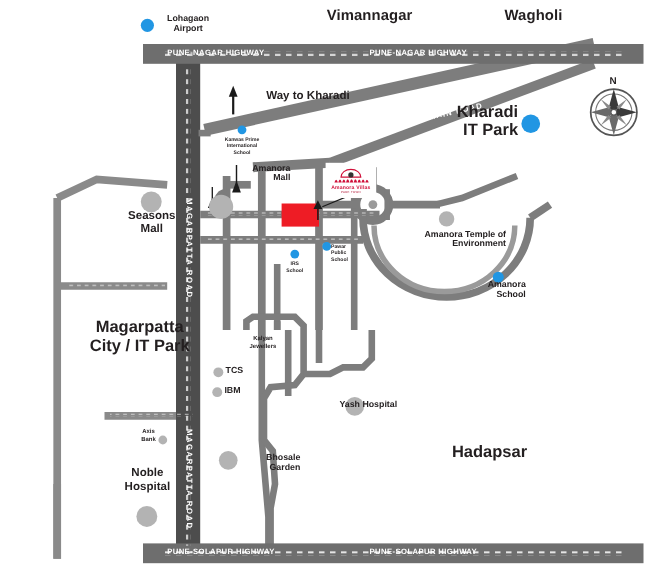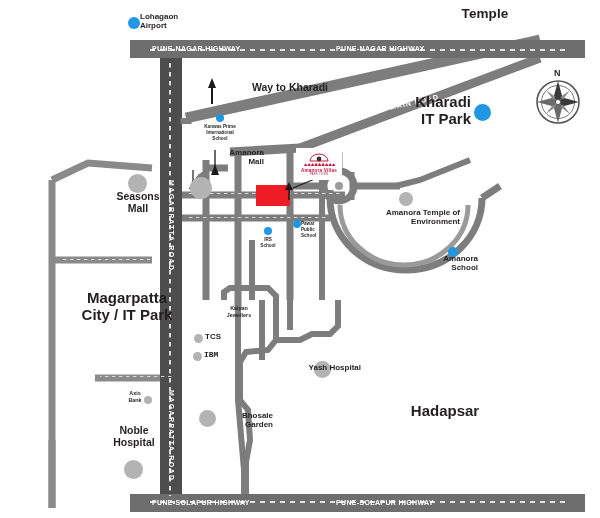--- a/index.html
+++ b/index.html
@@ -159,34 +159,35 @@
   <div class="hwy-txt" style="left:152px;top:45px;">PUNE-NAGAR HIGHWAY</div>
   <div class="hwy-txt" style="left:336px;top:45px;">PUNE-NAGAR HIGHWAY</div>
   <div class="hwy-txt" style="left:152px;top:499px;">PUNE-SOLAPUR HIGHWAY</div>
   <div class="hwy-txt" style="left:336px;top:499px;">PUNE-SOLAPUR HIGHWAY</div>
 
   <div class="road-txt" style="left:175px;top:180px;transform:rotate(90deg);">MAGARPATTA ROAD</div>
   <div class="road-txt" style="left:175px;top:390px;transform:rotate(90deg);">MAGARPATTA ROAD</div>
 
   <div class="road-txt" style="left:289px;top:126px;transform:rotate(-12.4deg);letter-spacing:1.1px;">AMANORA PARK TOWN MAIN ROAD</div>
 
-  <div class="lbl lbl-xl" style="left:440px;top:6px;width:90px;">Temple</div>
+  <div class="lbl lbl-xl" style="left:281px;top:6px;width:110px;">Vimannagar</div>
+  <div class="lbl lbl-xl" style="left:440px;top:6px;width:90px;">Wagholi</div>
   <div class="lbl lbl-lg" style="left:395px;top:402px;width:100px;">Hadapsar</div>
   <div class="lbl lbl-lg" style="left:62px;top:289px;width:130px;">Magarpatta
 City / IT Park</div>
 
   <div class="dot dot-blue" style="left:128px;top:17px;width:12px;height:12px;"></div>
-  <div class="lbl lbl-sm" style="left:140px;top:12px;width:62px;text-align:left;">Lohagaon
+  <div class="lbl lbl-sm" style="left:140px;top:12px;width:62px;text-align:center;">Lohagaon
 Airport</div>
 
   <div class="dot dot-blue" style="left:474px;top:104px;width:17px;height:17px;"></div>
   <div class="lbl lbl-lg" style="left:405px;top:93px;width:66px;text-align:right;">Kharadi
 IT Park</div>
 
-  <div class="lbl lbl-md" style="left:232px;top:81px;width:96px;text-align:right;">Way to Kharadi</div>
+  <div class="lbl lbl-md" style="left:232px;top:81px;width:96px;text-align:center;">Way to Kharadi</div>
 
   <div class="dot dot-blue" style="left:216px;top:114px;width:8px;height:8px;"></div>
   <div class="lbl lbl-tiny" style="left:196px;top:124px;width:48px;">Kanwas Prime
 International
 School</div>
 
   <div class="dot dot-grey" style="left:190px;top:177px;width:22px;height:22px;"></div>
   <div class="lbl lbl-sm" style="left:208px;top:148px;width:56px;">Amanora
 Mall</div>
 
@@ -211,21 +212,21 @@
   <div class="lbl lbl-sm" style="left:424px;top:254px;width:54px;">Amanora
 School</div>
 
   <div class="lbl lbl-xs" style="left:218px;top:305px;width:42px;">Kalyan
 Jewellers</div>
 
   <div class="dot dot-grey" style="left:194px;top:334px;width:9px;height:9px;"></div>
   <div class="lbl lbl-sm" style="left:205px;top:332px;width:26px;text-align:left;">TCS</div>
 
   <div class="dot dot-grey" style="left:193px;top:352px;width:9px;height:9px;"></div>
-  <div class="lbl lbl-sm" style="left:204px;top:350px;width:26px;text-align:left;font-family:Liberation Mono, monospace;">IBM</div>
+  <div class="lbl lbl-sm" style="left:204px;top:350px;width:26px;text-align:left;">IBM</div>
 
   <div class="dot dot-grey" style="left:314px;top:361px;width:17px;height:17px;"></div>
   <div class="lbl lbl-sm" style="left:281px;top:363px;width:80px;">Yash Hospital</div>
 
   <div class="dot dot-grey" style="left:144px;top:396px;width:8px;height:8px;"></div>
   <div class="lbl lbl-xs" style="left:120px;top:390px;width:30px;">Axis
 Bank</div>
 
   <div class="dot dot-grey" style="left:199px;top:410px;width:17px;height:17px;"></div>
   <div class="lbl lbl-sm" style="left:213px;top:411px;width:60px;">Bhosale

